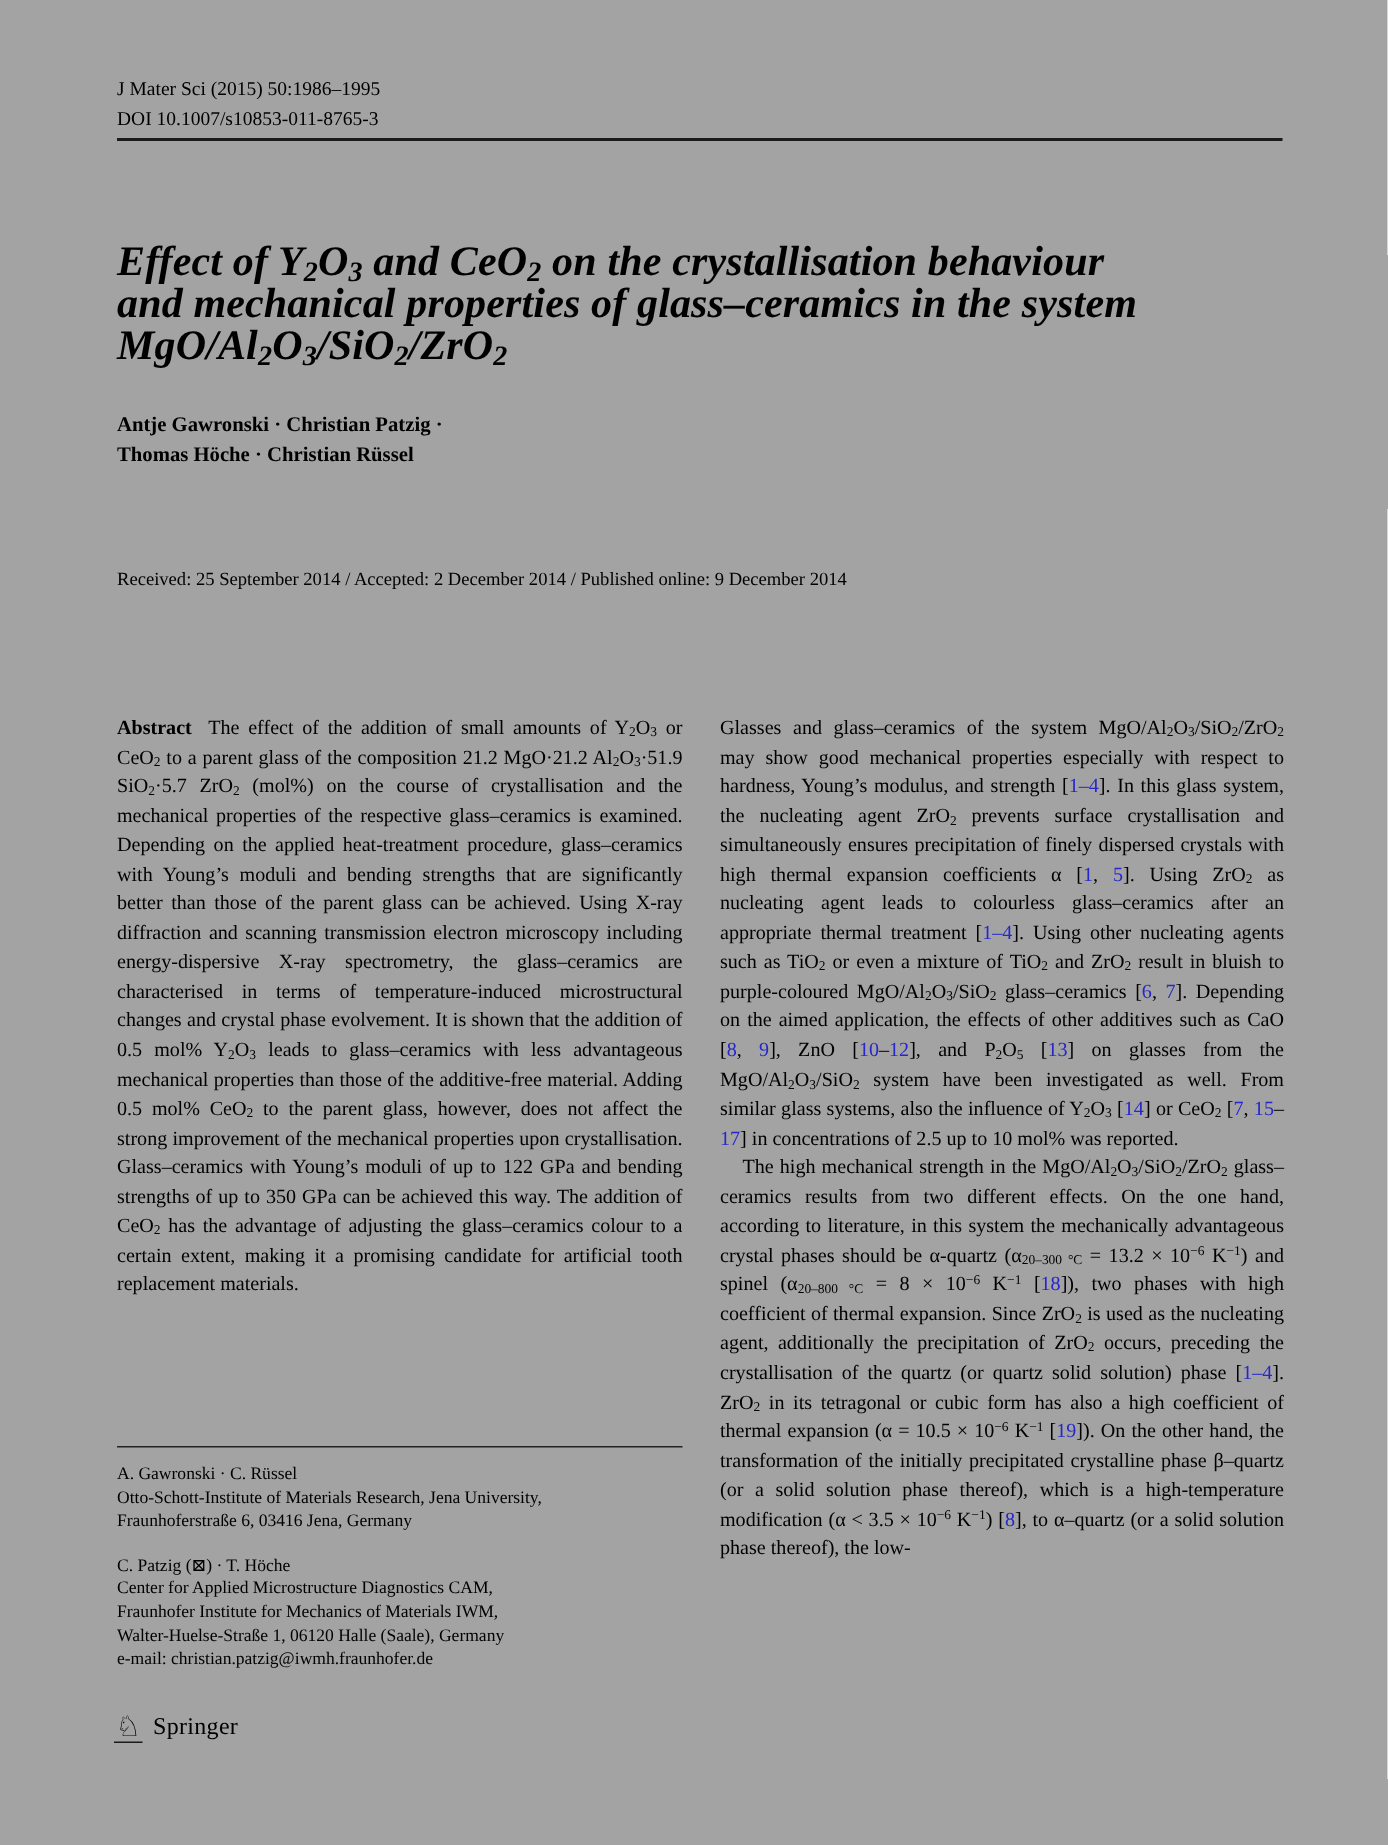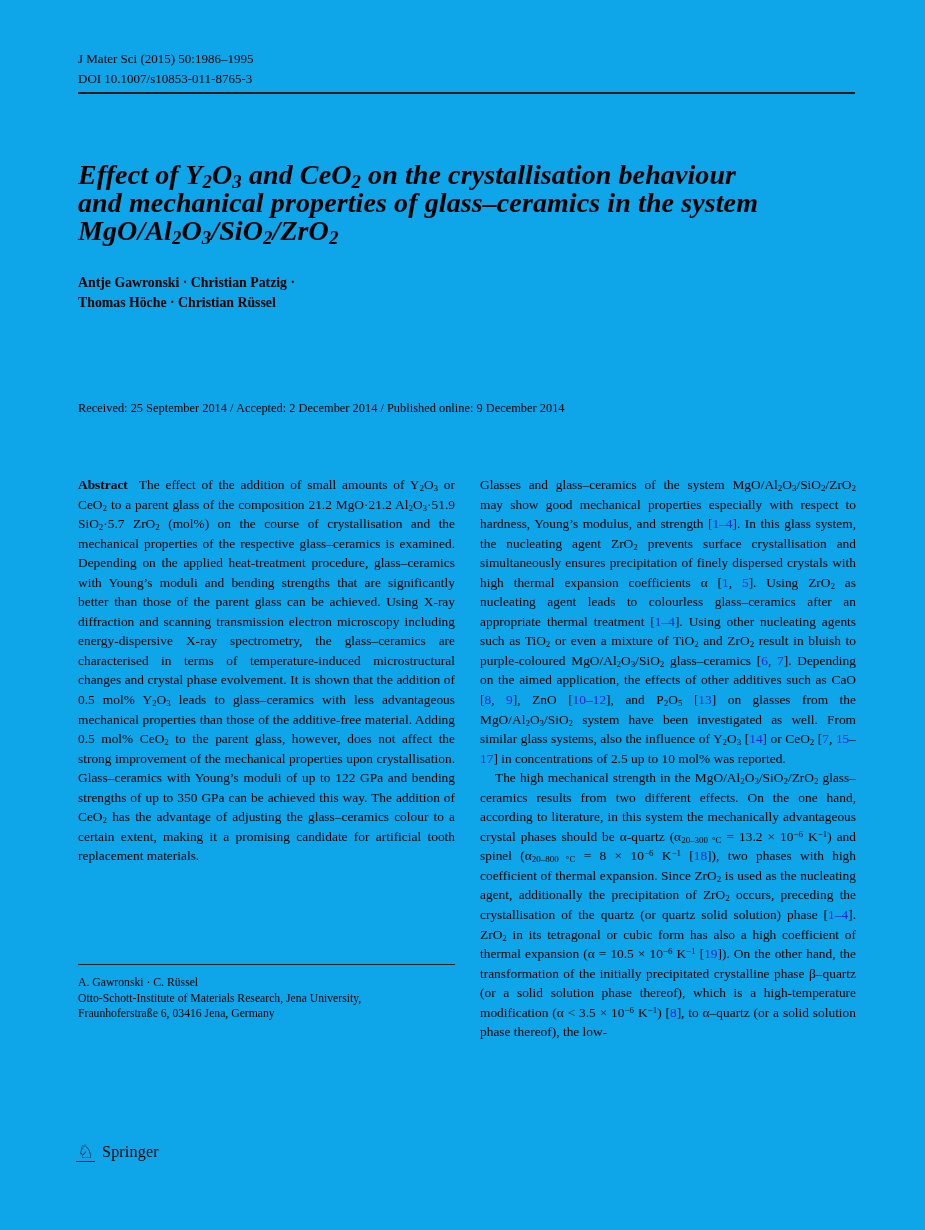--- a/index.html
+++ b/index.html
@@ -1,21 +1,21 @@
 <!DOCTYPE html>
 <html style="--cite-color: #2626cb;"><head>
 <meta charset="utf-8">
 <style>
   * { margin: 0; padding: 0; box-sizing: border-box; }
   html, body { background: #ffffff; }
   .page {
     position: relative;
     width: 925px;
     height: 1230px;
-    background: #0ea5e9;
+    background: #a3a3a3;
     font-family: "Liberation Serif", "DejaVu Serif", serif;
     color: #000000;
     overflow: hidden;
   }
   .hdr {
     position: absolute;
     left: 78px; top: 49px;
     font-size: 13px;
     line-height: 20px;
   }
@@ -40,21 +40,20 @@
     left: 78px; top: 273px;
     font-size: 13.8px;
     font-weight: bold;
     line-height: 19.5px;
   }
   .dates {
     position: absolute;
     left: 78px; top: 378px;
     font-size: 12.4px;
     line-height: 16px;
-    margin-top: 22px;
   }
   .col {
     position: absolute;
     top: 438px;
     width: 377px;
     font-size: 13.4px;
     line-height: 19.55px;
     text-align: justify;
     margin-top: 37px;
   }
@@ -138,20 +137,25 @@
   <div class="col col-right">
     <p>Glasses and glass–ceramics of the system MgO/Al<sub>2</sub>O<sub>3</sub>/SiO<sub>2</sub>/ZrO<sub>2</sub> may show good mechanical properties especially with respect to hardness, Young’s modulus, and strength [<span class="cite">1–4</span>]. In this glass system, the nucleating agent ZrO<sub>2</sub> prevents surface crystallisation and simultaneously ensures precipitation of finely dispersed crystals with high thermal expansion coefficients α [<span class="cite">1</span>, <span class="cite">5</span>]. Using ZrO<sub>2</sub> as nucleating agent leads to colourless glass–ceramics after an appropriate thermal treatment [<span class="cite">1–4</span>]. Using other nucleating agents such as TiO<sub>2</sub> or even a mixture of TiO<sub>2</sub> and ZrO<sub>2</sub> result in bluish to purple-coloured MgO/Al<sub>2</sub>O<sub>3</sub>/SiO<sub>2</sub> glass–ceramics [<span class="cite">6</span>, <span class="cite">7</span>]. Depending on the aimed application, the effects of other additives such as CaO [<span class="cite">8</span>, <span class="cite">9</span>], ZnO [<span class="cite">10</span>–<span class="cite">12</span>], and P<sub>2</sub>O<sub>5</sub> [<span class="cite">13</span>] on glasses from the MgO/Al<sub>2</sub>O<sub>3</sub>/SiO<sub>2</sub> system have been investigated as well. From similar glass systems, also the influence of Y<sub>2</sub>O<sub>3</sub> [<span class="cite">14</span>] or CeO<sub>2</sub> [<span class="cite">7</span>, <span class="cite">15</span>–<span class="cite">17</span>] in concentrations of 2.5 up to 10 mol% was reported.</p>
     <p class="para-indent">The high mechanical strength in the MgO/Al<sub>2</sub>O<sub>3</sub>/SiO<sub>2</sub>/ZrO<sub>2</sub> glass–ceramics results from two different effects. On the one hand, according to literature, in this system the mechanically advantageous crystal phases should be α-quartz (α<sub>20–300 °C</sub> = 13.2 × 10<sup>−6</sup> K<sup>−1</sup>) and spinel (α<sub>20–800 °C</sub> = 8 × 10<sup>−6</sup> K<sup>−1</sup> [<span class="cite">18</span>]), two phases with high coefficient of thermal expansion. Since ZrO<sub>2</sub> is used as the nucleating agent, additionally the precipitation of ZrO<sub>2</sub> occurs, preceding the crystallisation of the quartz (or quartz solid solution) phase [<span class="cite">1–4</span>]. ZrO<sub>2</sub> in its tetragonal or cubic form has also a high coefficient of thermal expansion (α = 10.5 × 10<sup>−6</sup> K<sup>−1</sup> [<span class="cite">19</span>]). On the other hand, the transformation of the initially precipitated crystalline phase β–quartz (or a solid solution phase thereof), which is a high-temperature modification (α &lt; 3.5 × 10<sup>−6</sup> K<sup>−1</sup>) [<span class="cite">8</span>], to α–quartz (or a solid solution phase thereof), the low-</p>
   </div>
 
   <div class="footnote-block">
     <div class="footnote-rule"></div>
     <div class="footnote">A. Gawronski · C. Rüssel
 Otto-Schott-Institute of Materials Research, Jena University,
 Fraunhoferstraße 6, 03416 Jena, Germany</div>
+    <div class="footnote">C. Patzig (⊠) · T. Höche
+Center for Applied Microstructure Diagnostics CAM,
+Fraunhofer Institute for Mechanics of Materials IWM,
+Walter-Huelse-Straße 1, 06120 Halle (Saale), Germany
+e-mail: christian.patzig@iwmh.fraunhofer.de</div>
   </div>
 
   <div class="springer-footer">
     <span class="springer-horse">♘</span>
     <span class="springer-word">Springer</span>
   </div>
 
 </div>
 
 </body></html>

